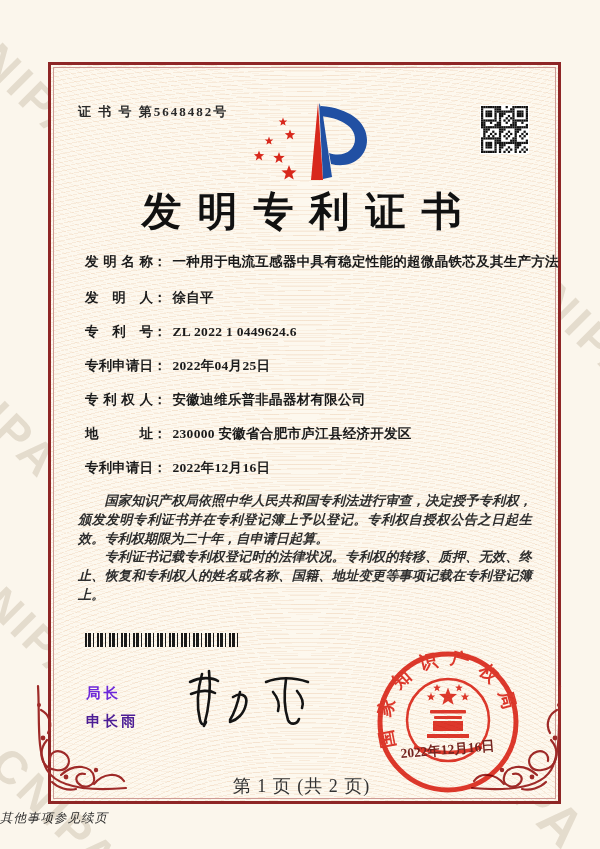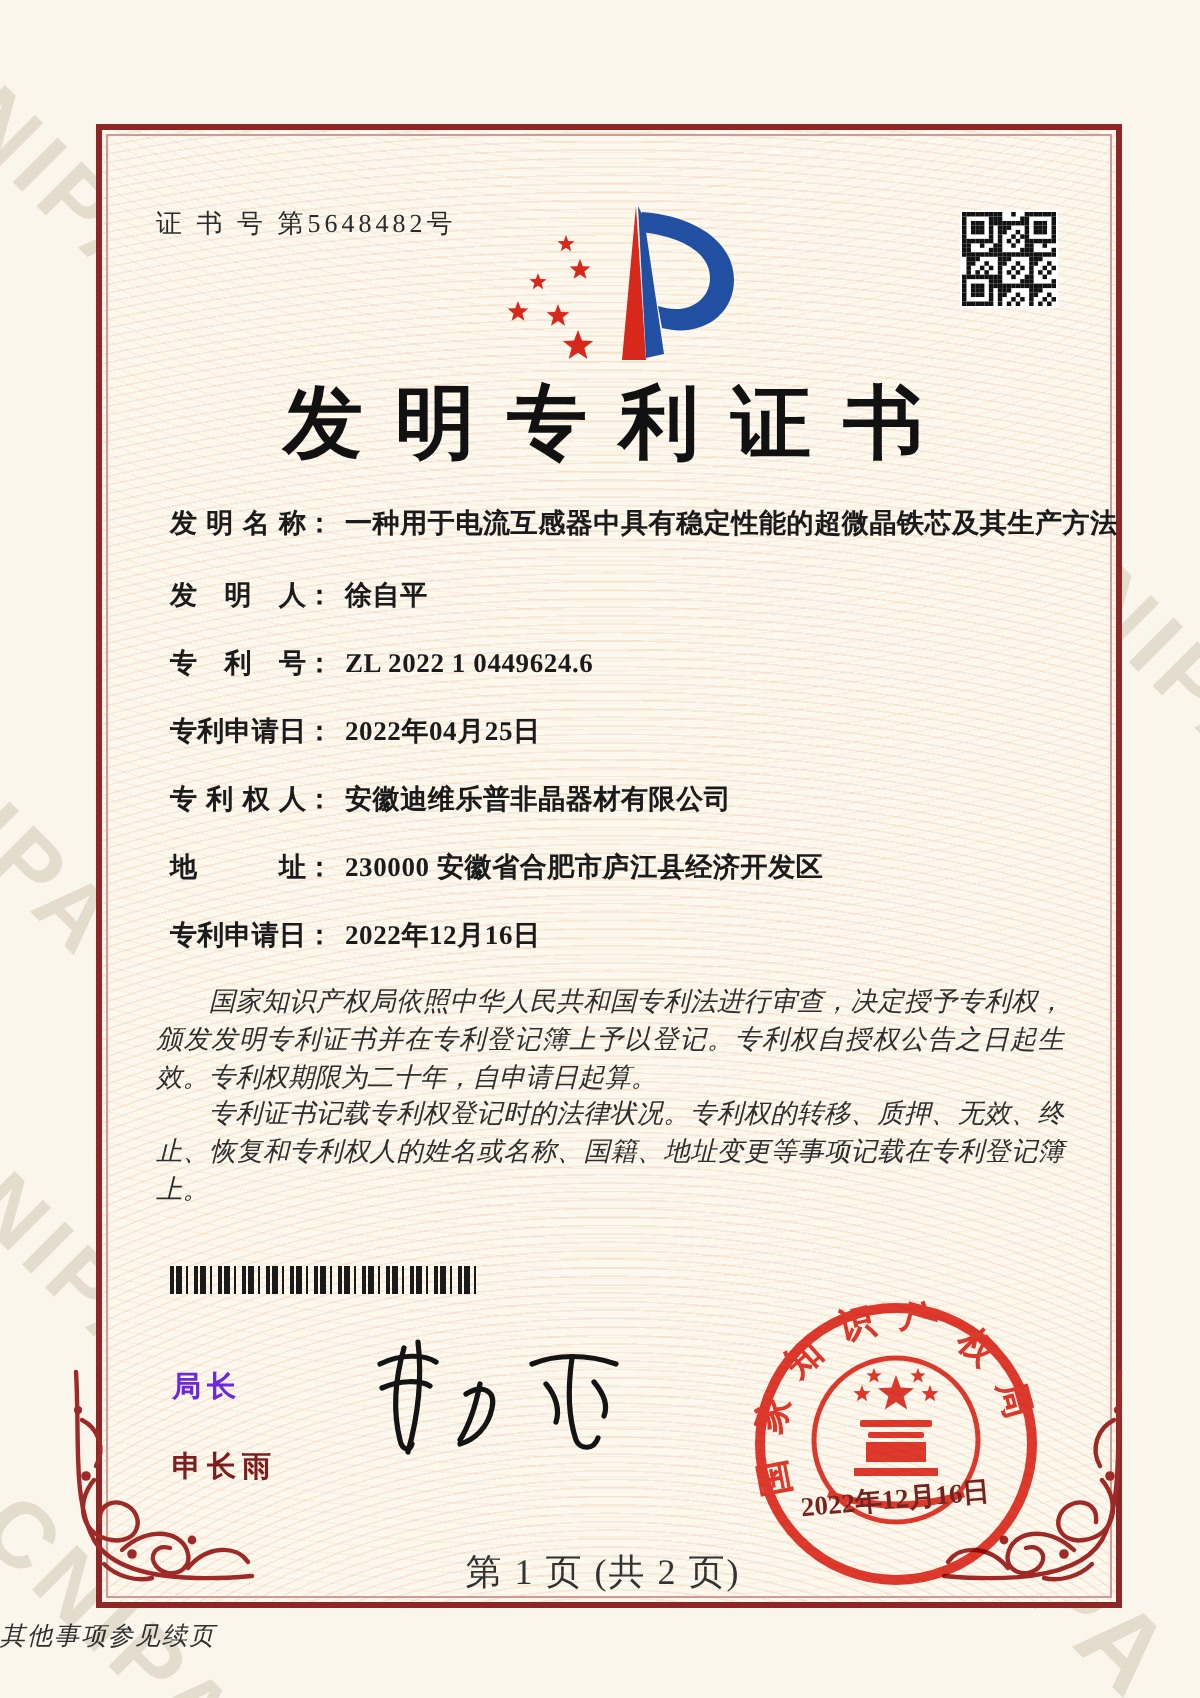--- a/index.html
+++ b/index.html
@@ -33,21 +33,21 @@
   }
   .frame-inner{
     position:absolute;inset:2px;border:1px solid #cf9b95;pointer-events:none;
   }
   .corner-orn{position:absolute;z-index:5;}
   .corner-orn.left{left:30px;top:682px;}
   .corner-orn.right{left:468px;top:682px;transform:scaleX(-1);transform-origin:50px 0;}
   
   .cert-no{
     position:absolute;left:78px;top:103px;font-size:13px;letter-spacing:2px;
-    color:#2a2a2a;font-weight:400;
+    color:#2a2a2a;font-weight:700;
   }
   .logo{position:absolute;left:233px;top:100px;}
   .qr{position:absolute;left:480px;top:105px;background:#fff;padding:1px;}
   .title{
     position:absolute;left:48px;top:184px;width:507px;text-align:center;
     font-size:40px;font-weight:bold;letter-spacing:16px;text-indent:16px;
     color:#111;
   }
   
   .row{
@@ -55,28 +55,28 @@
     color:#1b1b1b;white-space:nowrap;font-family:Liberation Serif, serif;
   }
   .flabel{display:inline-block;width:68px;text-align:justify;text-align-last:justify;vertical-align:bottom;}
   .colon{display:inline-block;margin-right:6px;}
   .fval{letter-spacing:.3px;}
   .pair2{position:absolute;left:218px;top:0;}
   
   .paras{
     position:absolute;left:78px;top:492px;width:454px;
     font-size:13.2px;line-height:18.8px;color:#2e2e2e;
-    font-style:italic;font-weight:400;text-align:justify;
+    font-style:italic;font-weight:700;text-align:justify;
   }
   .paras p{margin:0;text-indent:2em;}
   
   .barcode{position:absolute;left:85px;top:633px;}
   
   .sig-title{position:absolute;left:86px;top:684px;font-size:14.5px;font-weight:bold;letter-spacing:3px;color:#6d28d9;font-style:normal;font-family:"Liberation Sans","DejaVu Sans",sans-serif;}
-  .sig-name{position:absolute;left:86px;top:712px;font-size:14.5px;font-weight:bold;letter-spacing:3px;color:#7f1d1d;font-family:"Liberation Sans","DejaVu Sans",sans-serif;margin-top:12px;}
+  .sig-name{position:absolute;left:86px;top:712px;font-size:14.5px;font-weight:bold;letter-spacing:3px;color:#4c1d95;font-family:"Liberation Sans","DejaVu Sans",sans-serif;}
   .signature{position:absolute;left:178px;top:662px;}
   
   .seal{position:absolute;left:374px;top:648px;opacity:.93;mix-blend-mode:multiply;z-index:6;}
   
   .page-no{position:absolute;left:48px;top:774px;width:507px;text-align:center;font-size:18px;color:#333;letter-spacing:1px;}
   .bottom-note{position:absolute;left:0;top:810px;width:600px;font-size:12.5px;color:#2e2e2e;font-style:italic;letter-spacing:1px;}
 </style>
 </head>
 <body>
 

